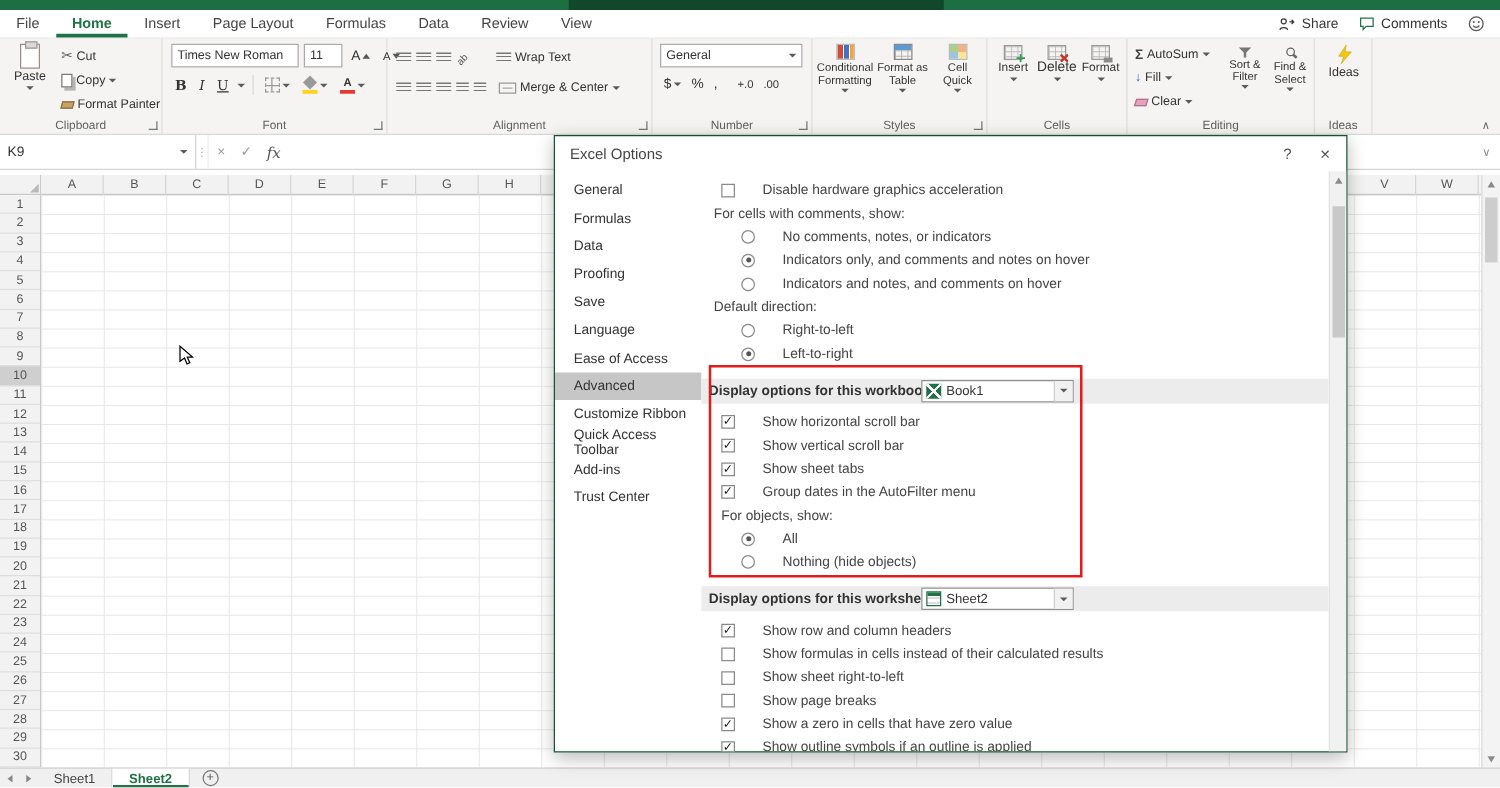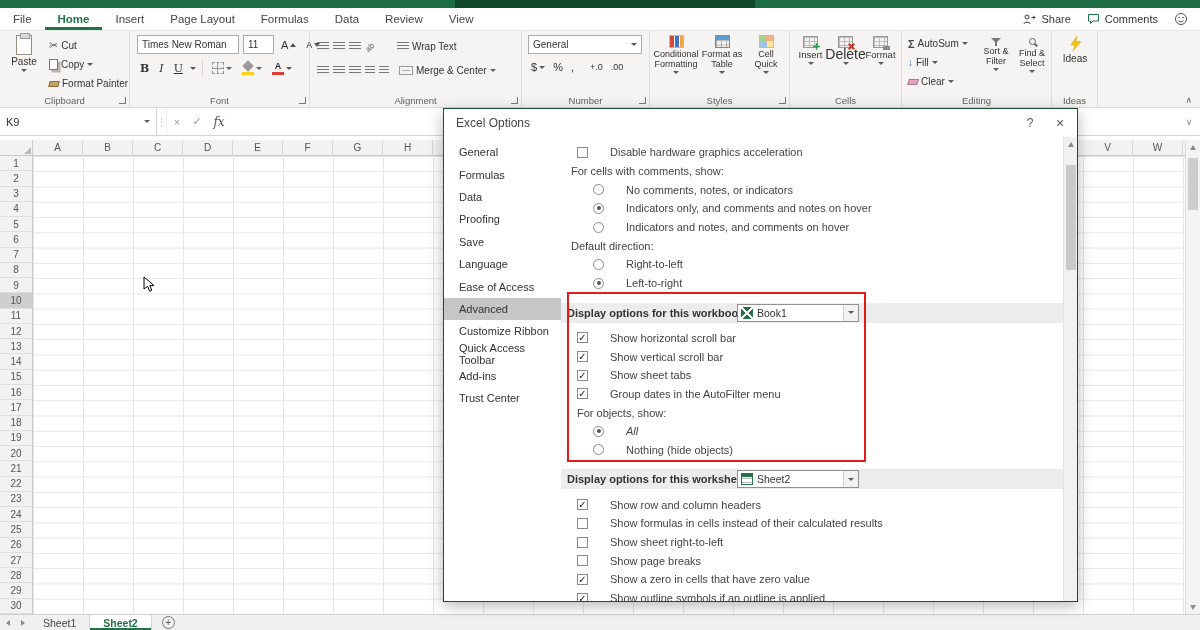--- a/index.html
+++ b/index.html
@@ -319,21 +319,21 @@
     </div>
 
     <div class="rgroup" style="left:790px;width:112px">
       <div class="bigbtn" style="left:4px;top:5px;width:33px">
         <span class="ic-grid ins"></span>
         <span class="lbl" style="font-size:9.5px">Insert</span>
         <span class="dd"></span>
       </div>
       <div class="bigbtn" style="left:39px;top:5px;width:33px">
         <span class="ic-grid del"></span>
-        <span class="lbl" style="font-size:14px">Delete</span>
+        <span class="lbl" style="font-size:11px">Delete</span>
         <span class="dd"></span>
       </div>
       <div class="bigbtn" style="left:74px;top:5px;width:33px">
         <span class="ic-grid fmt"></span>
         <span class="lbl" style="font-size:9.5px">Format</span>
         <span class="dd"></span>
       </div>
       <div class="rgroup-label">Cells</div>
     </div>
 
@@ -545,21 +545,21 @@
           <div class="cb on">✓</div>
           <div>Show sheet tabs</div>
         </div>
         <div class="optrow" style="padding-left: 16px;">
           <div class="cb on">✓</div>
           <div>Group dates in the AutoFilter menu</div>
         </div>
         <div class="optrow" style="padding-left: 16px;">
           <div>For objects, show:</div>
         </div>
-        <div class="optrow" style="padding-left: 32px; font-style: italic;">
+        <div class="optrow" style="padding-left: 32px;">
           <div class="rb on"></div>
           <div>All</div>
         </div>
         <div class="optrow" style="padding-left: 32px; text-align: right;">
           <div class="rb"></div>
           <div>Nothing (hide objects)</div>
         </div>
         <div class="optsection">
           <div class="optsec-label">Display options for this worksheet:</div>
           <div class="optdd">

